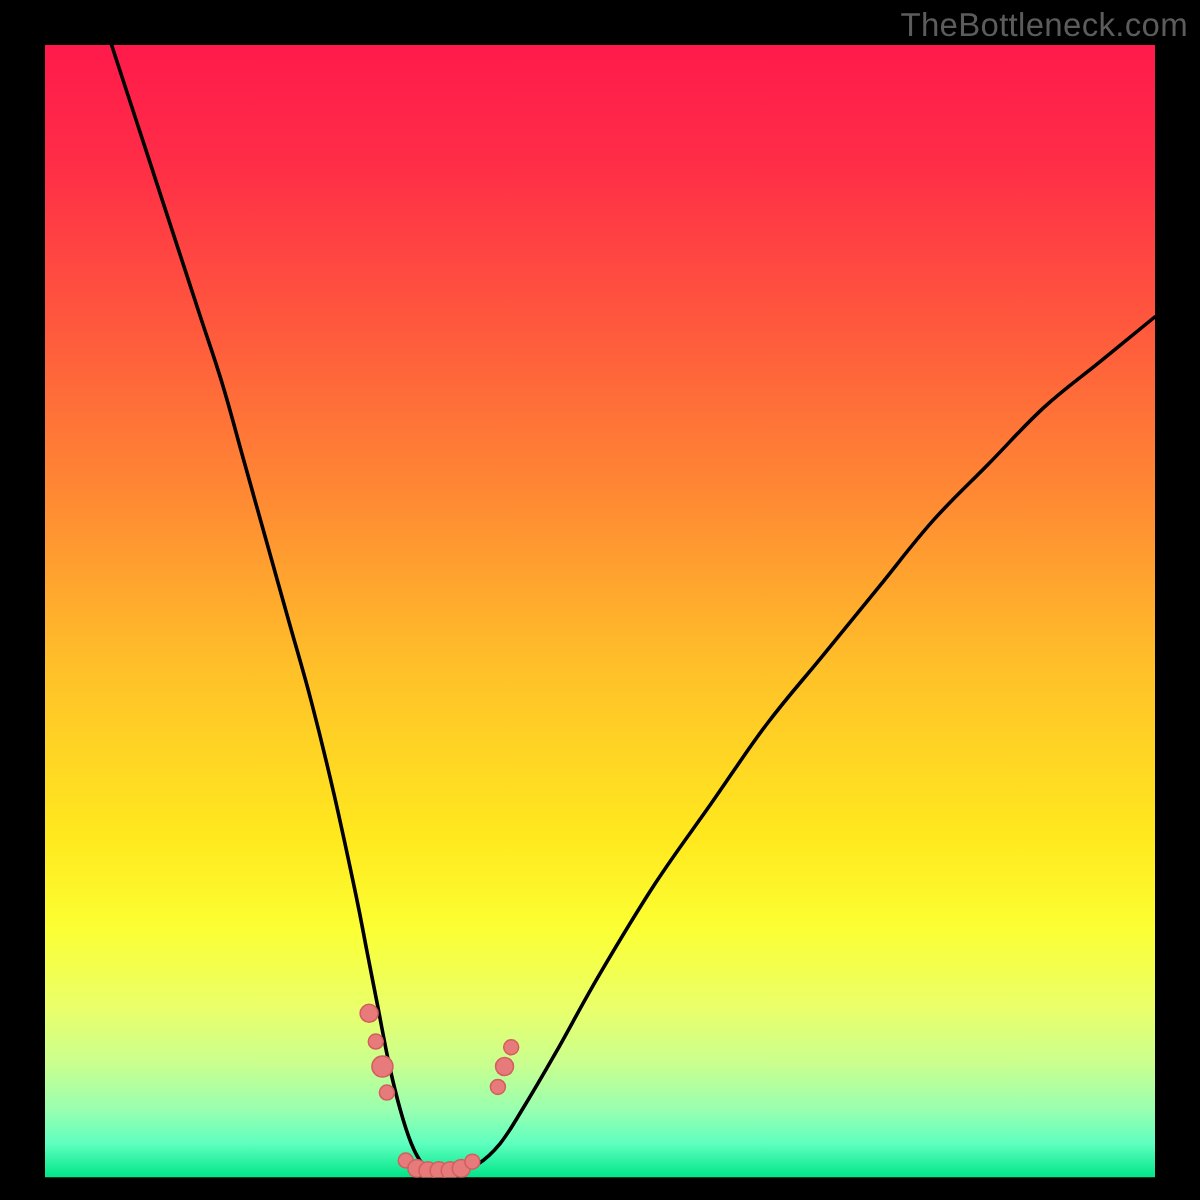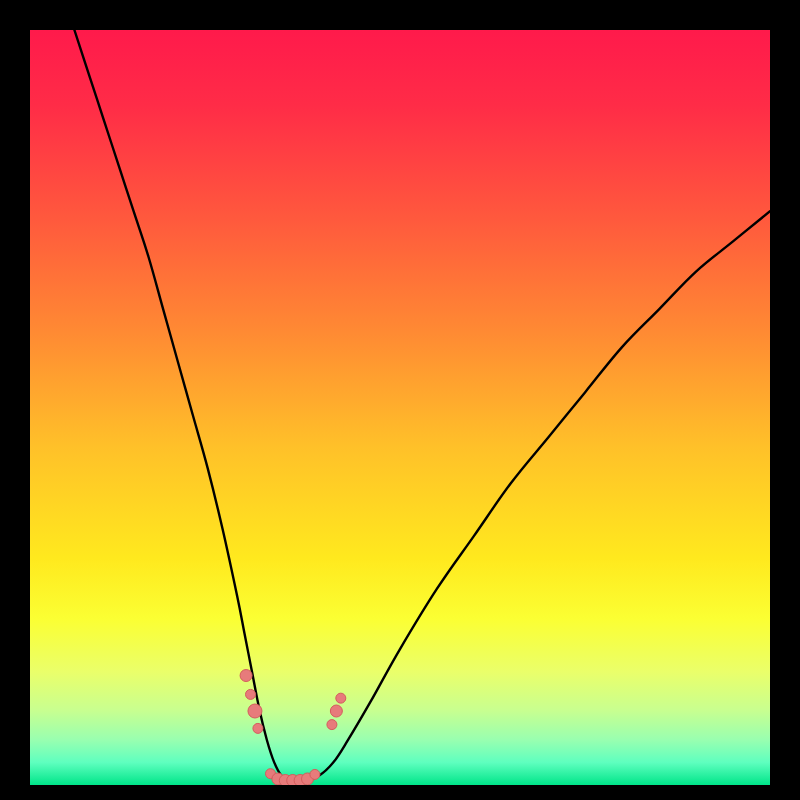--- a/index.html
+++ b/index.html
@@ -34,20 +34,21 @@
     font-weight: 500;
     color: #5c5c5c;
     letter-spacing: 0.2px;
     user-select: none;
   }
 </style>
 </head>
 <body>
 
 <div class="frame">
+  <div class="watermark">TheBottleneck.com</div>
 
   <div class="plot">
     <svg id="chart-svg" width="740" height="755" viewBox="0 0 740 755" preserveAspectRatio="none">
       <defs>
         <linearGradient id="bg-grad" x1="0" y1="0" x2="0" y2="1">
             <stop offset="0.0%" stop-color="#ff1a4b"></stop>
             <stop offset="10.0%" stop-color="#ff2c47"></stop>
             <stop offset="25.0%" stop-color="#ff593d"></stop>
             <stop offset="40.0%" stop-color="#ff8a33"></stop>
             <stop offset="55.0%" stop-color="#ffc029"></stop>

